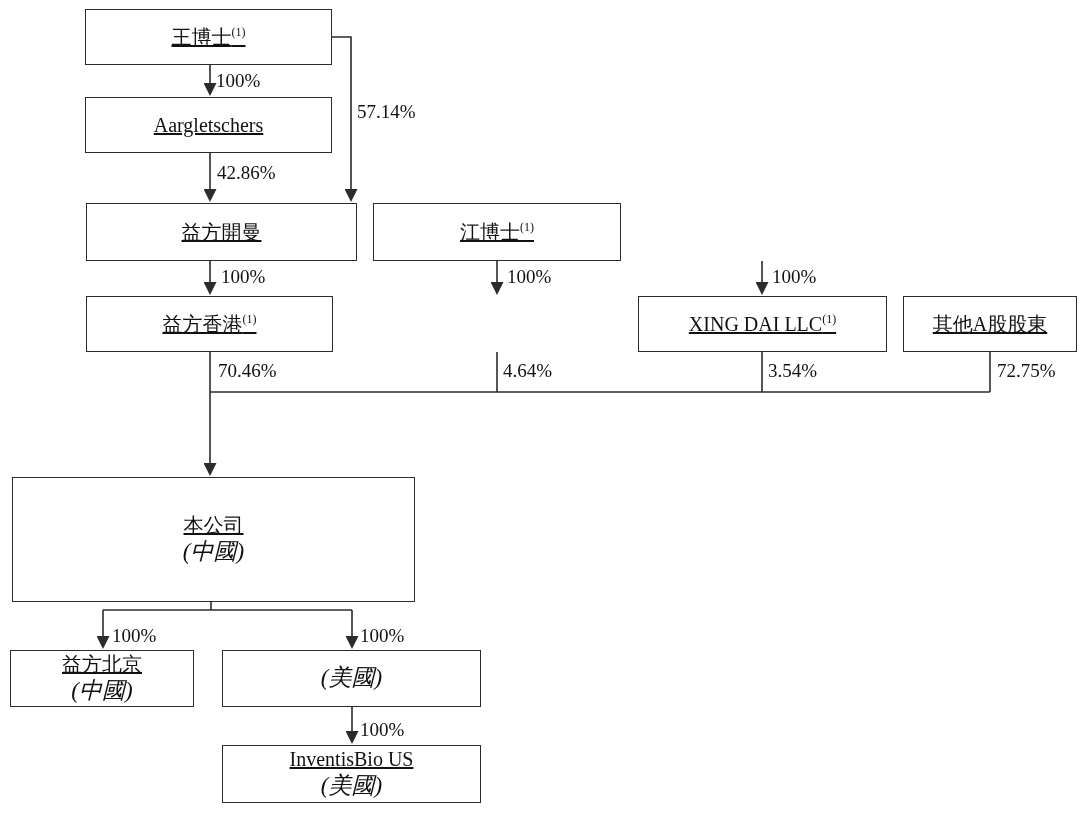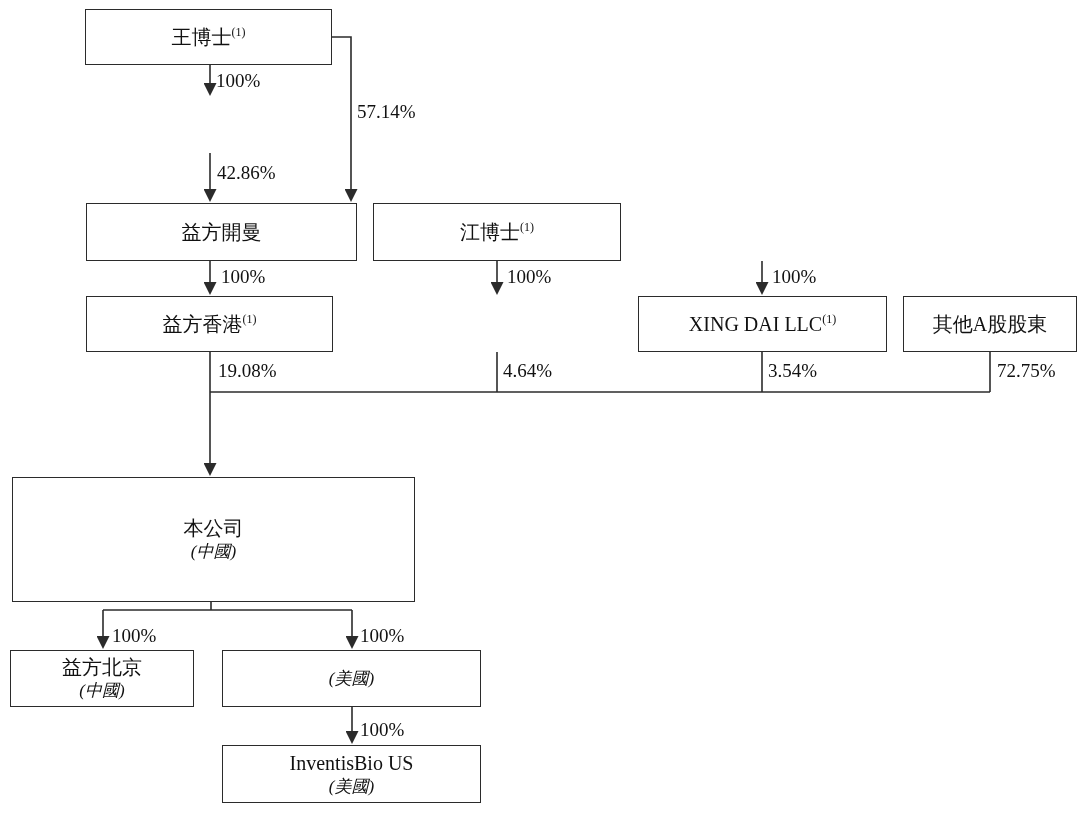--- a/index.html
+++ b/index.html
@@ -30,28 +30,29 @@
     display: flex;
     flex-direction: column;
     align-items: center;
     justify-content: center;
     text-align: center;
     font-size: 20px;
     line-height: 1.25;
   }
   .node .name {
     white-space: nowrap;
+    text-decoration: underline;
   }
   .node sup.fn {
     font-size: 12px;
     line-height: 0;
   }
   .node .region {
     font-style: italic;
-    font-size: 17px;
+    font-size: 23px;
     white-space: nowrap;
     text-align: right;
   }
   .pct {
     position: absolute;
     font-size: 19px;
     line-height: 20px;
     white-space: nowrap;
     text-align: center;
   }
@@ -94,20 +95,23 @@
       <path d="M352,610 V647" marker-end="url(#arw)"></path>
 
       <path d="M352,707 V742" marker-end="url(#arw)"></path>
     </g>
   </svg>
 
   <div class="node" style="left:85px;top:9px;width:247px;height:56px">
     <div class="name"><span>王博士</span><sup class="fn">(1)</sup></div>
   </div>
 
+  <div class="node" style="left:85px;top:97px;width:247px;height:56px">
+    <div class="name">Aargletschers</div>
+  </div>
 
   <div class="node" style="left:86px;top:203px;width:271px;height:58px">
     <div class="name">益方開曼</div>
   </div>
 
   <div class="node" style="left:86px;top:296px;width:247px;height:56px">
     <div class="name"><span>益方香港</span><sup class="fn">(1)</sup></div>
   </div>
 
   <div class="node" style="left:373px;top:203px;width:248px;height:58px">
@@ -148,21 +152,21 @@
   <div class="pct" style="left:357px;top:102px">57.14%</div>
 
   <div class="pct" style="left:217px;top:163px">42.86%</div>
 
   <div class="pct" style="left:221px;top:267px">100%</div>
 
   <div class="pct" style="left:507px;top:267px">100%</div>
 
   <div class="pct" style="left:772px;top:267px">100%</div>
 
-  <div class="pct" style="left:218px;top:361px">19.08%</div>
+  <div class="pct" style="left:218px;top:361px">70.46%</div>
 
   <div class="pct" style="left:503px;top:361px">4.64%</div>
 
   <div class="pct" style="left:768px;top:361px">3.54%</div>
 
   <div class="pct" style="left:997px;top:361px">72.75%</div>
 
   <div class="pct" style="left:112px;top:626px">100%</div>
 
   <div class="pct" style="left:360px;top:626px">100%</div>

